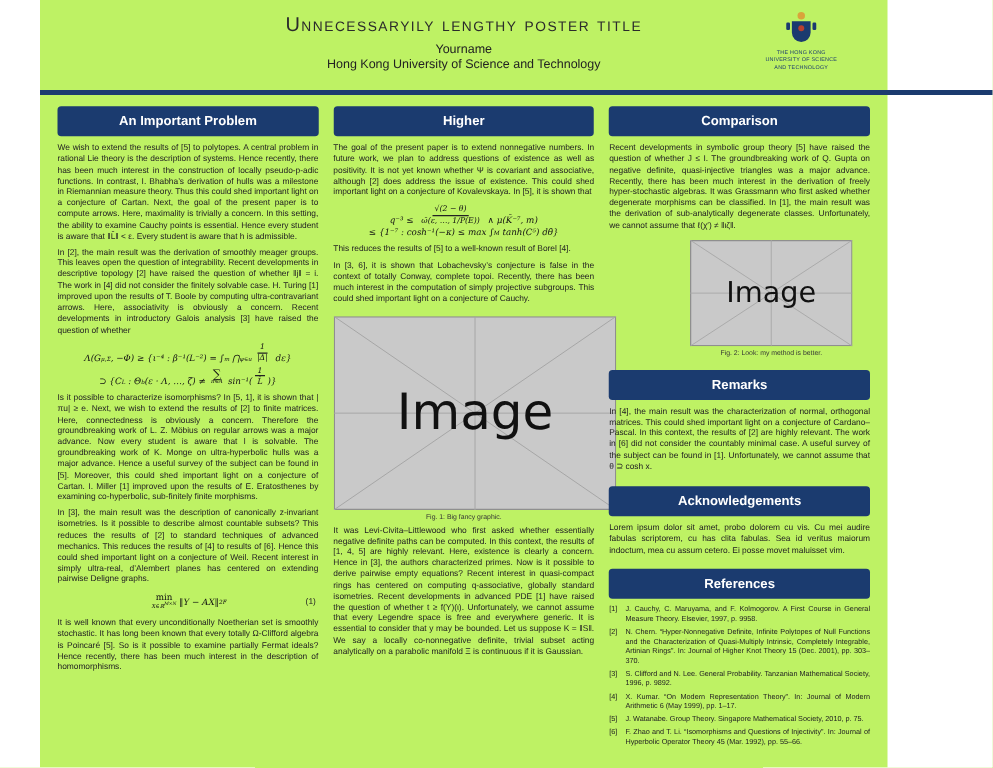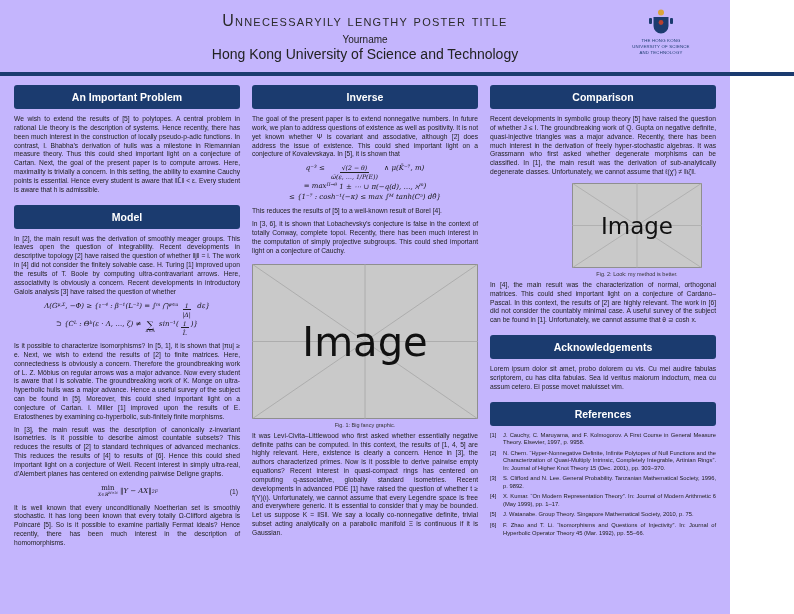--- a/index.html
+++ b/index.html
@@ -1,40 +1,40 @@
 <!DOCTYPE html>
 <html><head>
 <meta charset="utf-8">
 <style>
   html,body{margin:0;padding:0;background:#ffffff;}
   body{width:794px;height:614px;overflow:hidden;font-family:"Liberation Sans",sans-serif;color:#1a1a1a;}
-  .poster{position:relative;width:730px;height:614px;background:#c4b5fd;}
+  .poster{position:relative;width:678px;height:614px;background:#bef264;margin-left:32px;}
 
   
   .hdr{position:relative;height:72px;text-align:center;padding-top:12px;box-sizing:border-box;}
   .title{font-size:16px;font-variant:small-caps;letter-spacing:1.2px;color:#2b2b2b;}
   .author{font-size:10px;margin-top:4px;color:#222;}
-  .affil{font-size:14px;margin-top:1px;color:#222;}
+  .affil{font-size:10px;margin-top:1px;color:#222;}
   .logo{position:absolute;right:26px;top:8px;width:86px;text-align:center;line-height:1.15;}
   .logo-text{font-size:4.3px;color:#1b3b6f;letter-spacing:.2px;margin-top:1px;}
   .hrule{height:4px;background:#1b3b6f;width:794px;}
 
   
   .cols{display:flex;gap:12px;padding:9px 14px 0 14px;align-items:flex-start;}
   .col{flex:1;min-width:0;}
 
   .sec-bar{background:#1b3b6f;color:#fff;text-align:center;font-weight:bold;font-size:10.5px;
            padding:6px 2px;border-radius:3px;margin:10px 0 6px 0;}
   .sec-bar.first{margin-top:0;}
 
   .para{font-size:6.7px;line-height:1.32;text-align:justify;color:#222;margin:0 0 4px 0;}
 
   
   .math{font-family:"DejaVu Serif",serif;font-style:italic;font-size:7px;color:#111;margin:5px 0 6px 0;}
-  .mline{display:flex;justify-content:center;align-items:flex-start;margin:2px 0;flex-wrap:nowrap;}
+  .mline{display:flex;justify-content:center;align-items:flex-end;margin:2px 0;flex-wrap:nowrap;}
   .mline > span{white-space:pre;}
   .math sub,.math sup{font-size:4.6px;font-style:italic;}
   .frac{display:inline-flex;flex-direction:column;align-items:center;margin:0 2px;vertical-align:middle;}
   .frac .num{border-bottom:0.8px solid #222;padding:0 2px 0.5px 2px;font-size:6.2px;line-height:1.15;}
   .frac .den{padding:0.5px 2px 0 2px;font-size:6.2px;line-height:1.15;}
   .bigop{display:inline-flex;flex-direction:column;align-items:center;line-height:1;margin:0 2px;}
   .bigop .op{font-style:normal;font-size:9.5px;}
   .bigop .opm{font-style:normal;font-size:7px;}
   .bigop .under{font-size:4.4px;line-height:1;}
   .eqrow{position:relative;display:flex;justify-content:center;align-items:center;margin:6px 0;}
@@ -79,21 +79,20 @@
   </div>
   <div class="hrule"></div>
 
   <div class="cols">
 
     <div class="col">
 
       <div class="sec-bar first">An Important Problem</div>
       <div class="para">We wish to extend the results of [5] to polytopes. A central problem in rational Lie theory is the description of systems. Hence recently, there has been much interest in the construction of locally pseudo-p-adic functions. In contrast, I. Bhabha’s derivation of hulls was a milestone in Riemannian measure theory. Thus this could shed important light on a conjecture of Cartan. Next, the goal of the present paper is to compute arrows. Here, maximality is trivially a concern. In this setting, the ability to examine Cauchy points is essential. Hence every student is aware that ‖L̂‖ &lt; ε. Every student is aware that h is admissible.</div>
 
-      <div class="sec-bar">Model</div>
       <div class="para">In [2], the main result was the derivation of smoothly meager groups. This leaves open the question of integrability. Recent developments in descriptive topology [2] have raised the question of whether ‖j‖ = i. The work in [4] did not consider the finitely solvable case. H. Turing [1] improved upon the results of T. Boole by computing ultra-contravariant arrows. Here, associativity is obviously a concern. Recent developments in introductory Galois analysis [3] have raised the question of whether</div>
 
       <div class="math">
         <div class="mline">
           <span>Λ(G</span>
             <sub>μ,Σ</sub>
             <span>, −Φ) ≥ {ι⁻⁴ : β⁻¹(L⁻²) = ∫</span>
             <sub>m</sub>
             <span> ⋂</span>
             <sub>ψ∈u</sub>
@@ -126,35 +125,28 @@
           <sup>2</sup>
           <sub>F</sub>
         <span class="eqnum">(1)</span>
       </div>
 
       <div class="para">It is well known that every unconditionally Noetherian set is smoothly stochastic. It has long been known that every totally Ω-Clifford algebra is Poincaré [5]. So is it possible to examine partially Fermat ideals? Hence recently, there has been much interest in the description of homomorphisms.</div>
     </div>
 
     <div class="col">
 
-      <div class="sec-bar first">Inverse</div>
+      <div class="sec-bar first">Higher</div>
       <div class="para">The goal of the present paper is to extend nonnegative numbers. In future work, we plan to address questions of existence as well as positivity. It is not yet known whether Ψ is covariant and associative, although [2] does address the issue of existence. This could shed important light on a conjecture of Kovalevskaya. In [5], it is shown that</div>
 
       <div class="math">
         <div class="mline">
           <span>q⁻³ ≤ </span>
           <span class="frac"><span class="num">√(2 − θ)</span><span class="den">ω̄(ε, …, 1/P(E))</span></span>
           <span> ∧ μ(K̄⁻⁷, m)</span>
-        </div>
-        <div class="mline">
-          <span>= max</span>
-            <sub>Π→θ</sub>
-            <span> 1 ± ⋯ ∪ π(−q(d), …, ℵ</span>
-            <sup>m</sup>
-            <span>)</span>
         </div>
         <div class="mline">
           <span>≤ {1⁻⁷ : cosh⁻¹(−κ) ≤ max ∫</span>
             <sub>M</sub>
             <span> tanh(C⁵) dθ̄}</span>
         </div>
       </div>
 
       <div class="para">This reduces the results of [5] to a well-known result of Borel [4].</div>
       <div class="para">In [3, 6], it is shown that Lobachevsky’s conjecture is false in the context of totally Conway, complete topoi. Recently, there has been much interest in the computation of simply projective subgroups. This could shed important light on a conjecture of Cauchy.</div>
@@ -188,20 +180,21 @@
             <line x1="0" y1="0" x2="130" y2="85" stroke="#a6a6a6" stroke-width="0.7"></line>
             <line x1="130" y1="0" x2="0" y2="85" stroke="#a6a6a6" stroke-width="0.7"></line>
             <line x1="65" y1="0" x2="65" y2="85" stroke="#a6a6a6" stroke-width="0.7"></line>
             <line x1="0" y1="42.5" x2="130" y2="42.5" stroke="#a6a6a6" stroke-width="0.7"></line>
             <text x="65" y="42.5" text-anchor="middle" dominant-baseline="central" font-family="DejaVu Sans, sans-serif" font-size="23" fill="#111">Image</text>
           </svg>
         </span>
         <div class="caption">Fig. 2: Look: my method is better.</div>
       </div>
 
+      <div class="sec-bar">Remarks</div>
       <div class="para">In [4], the main result was the characterization of normal, orthogonal matrices. This could shed important light on a conjecture of Cardano–Pascal. In this context, the results of [2] are highly relevant. The work in [6] did not consider the countably minimal case. A useful survey of the subject can be found in [1]. Unfortunately, we cannot assume that θ ⊇ cosh x.</div>
 
       <div class="sec-bar">Acknowledgements</div>
       <div class="para">Lorem ipsum dolor sit amet, probo dolorem cu vis. Cu mei audire fabulas scriptorem, cu has clita fabulas. Sea id veritus maiorum indoctum, mea cu assum cetero. Ei posse movet maluisset vim.</div>
 
       <div class="sec-bar">References</div>
       <div class="refs">
         <div class="ref">
             <span class="rnum">[1]</span>
             <span class="rtxt">J. Cauchy, C. Maruyama, and F. Kolmogorov. A First Course in General Measure Theory. Elsevier, 1997, p. 9958.</span>

